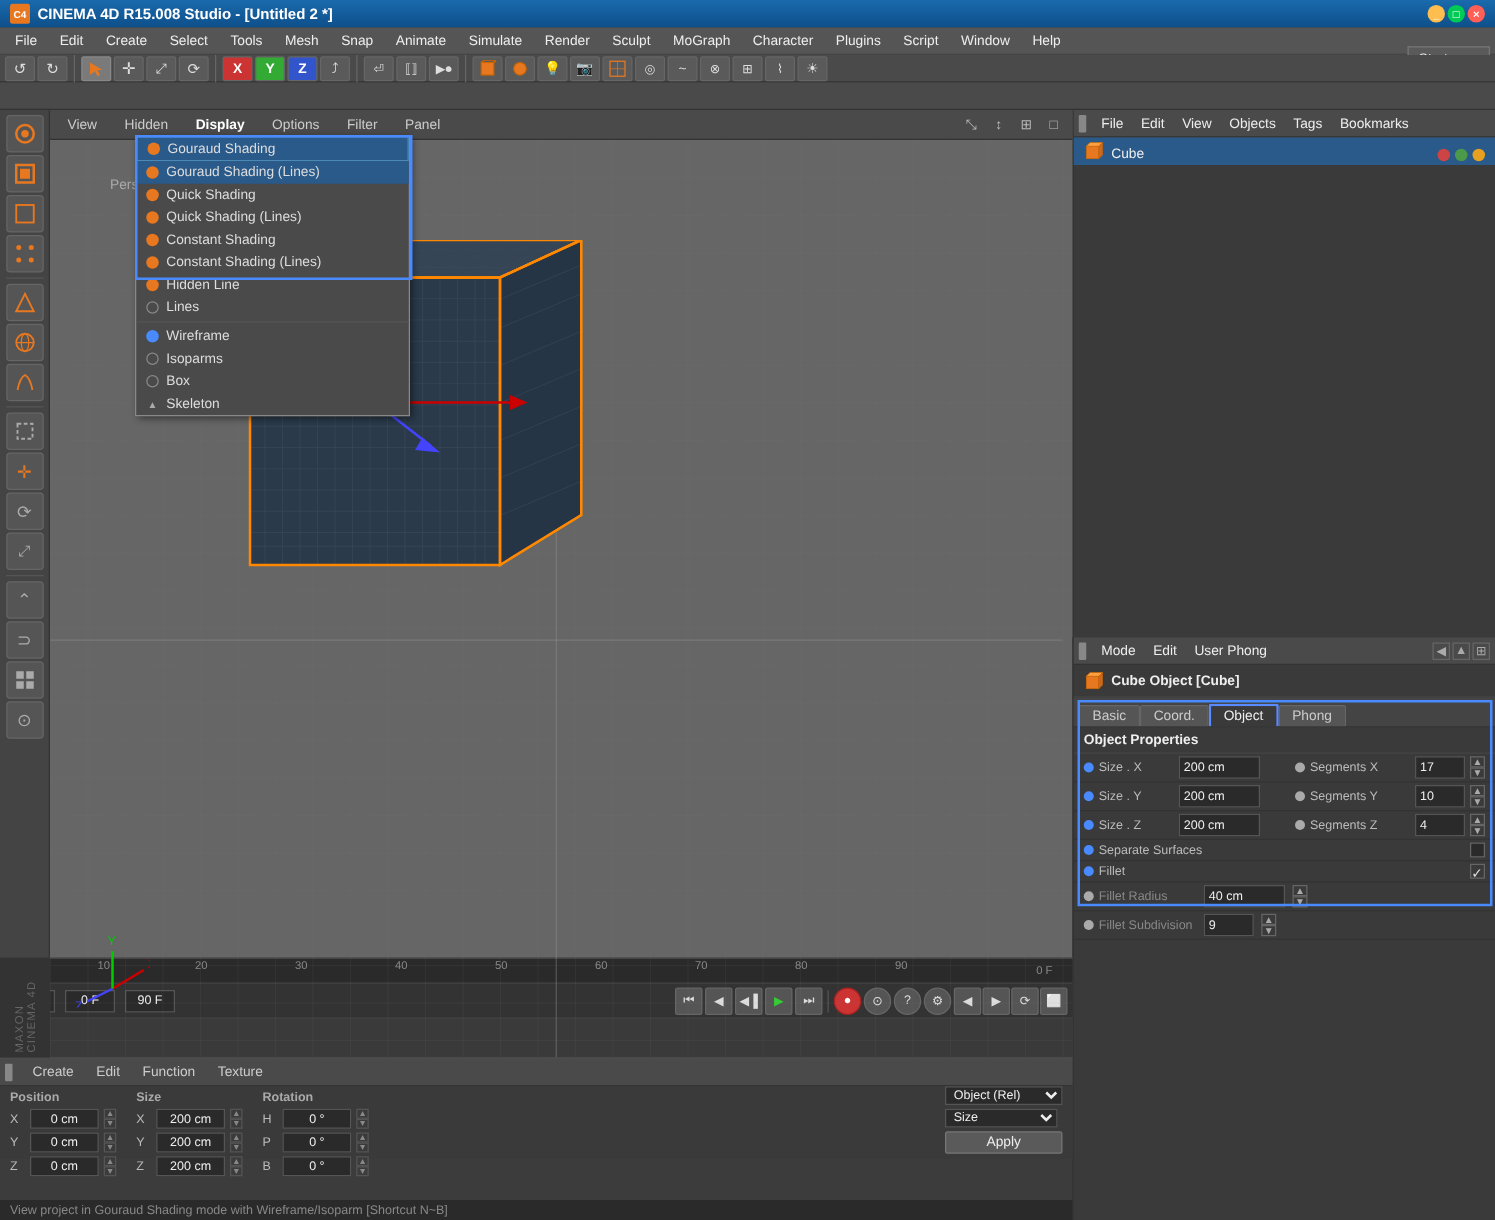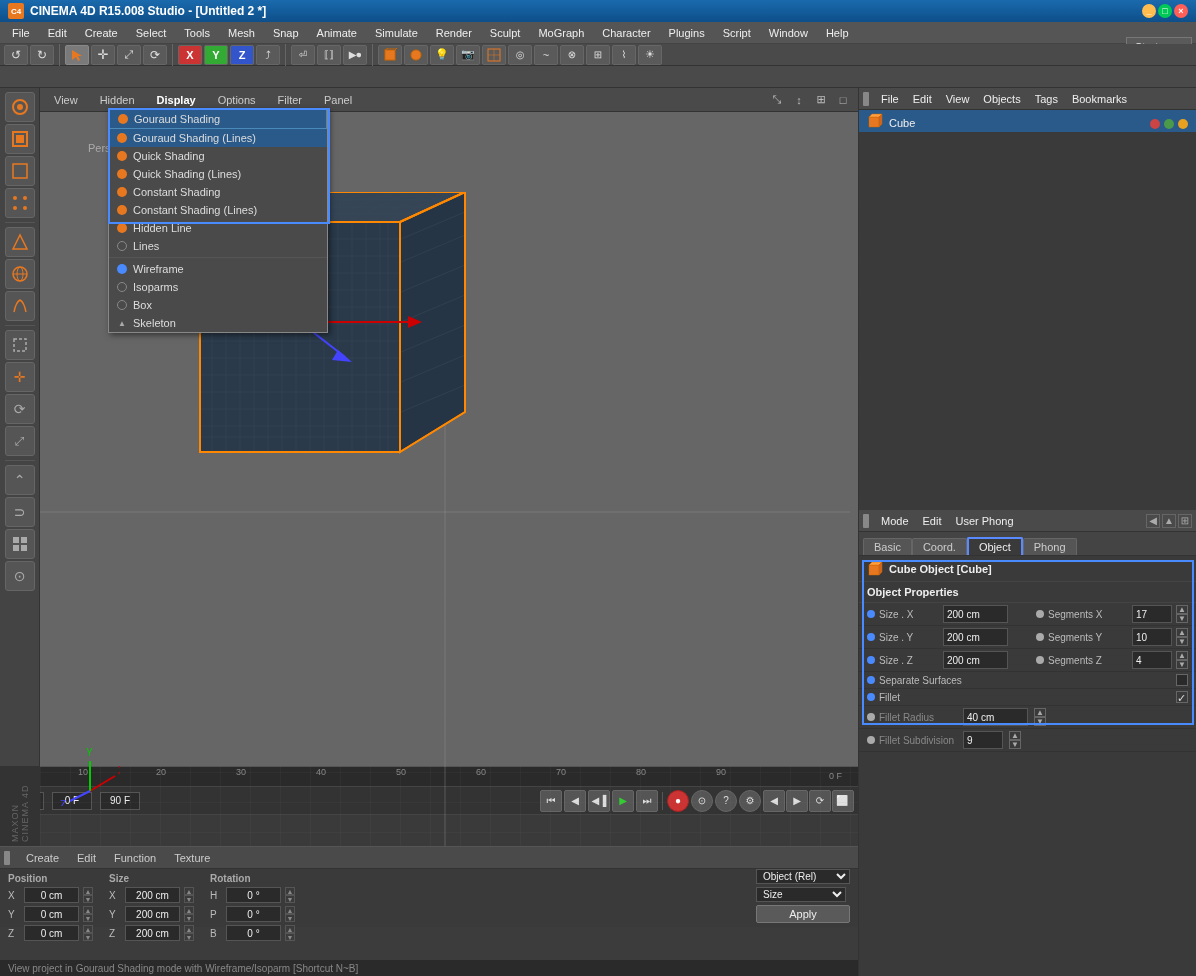--- a/index.html
+++ b/index.html
@@ -933,34 +933,34 @@
     <div class="menu-item" style="padding:1px 6px;font-size:11px;text-align:right;">Mode</div>
     <div class="menu-item" style="padding:1px 6px;font-size:11px;">Edit</div>
     <div class="menu-item" style="padding:1px 6px;font-size:11px;">User Phong</div>
     <div style="margin-left:auto;display:flex;gap:2px;">
       <div style="width:14px;height:14px;border:1px solid #666;display:flex;align-items:center;justify-content:center;cursor:pointer;font-size:10px;color:#aaa;">◀</div>
       <div style="width:14px;height:14px;border:1px solid #666;display:flex;align-items:center;justify-content:center;cursor:pointer;font-size:10px;color:#aaa;">▲</div>
       <div style="width:14px;height:14px;border:1px solid #666;display:flex;align-items:center;justify-content:center;cursor:pointer;font-size:10px;color:#aaa;">⊞</div>
     </div>
   </div>
 
-  <div id="props-tabs">
-    <div class="props-tab">Basic</div>
-    <div class="props-tab">Coord.</div>
-    <div class="props-tab active">Object</div>
-    <div class="props-tab">Phong</div>
-  </div>
-
   <div style="height:26px;background:#3a3a3a;display:flex;align-items:center;padding:0 8px;gap:6px;border-bottom:1px solid #444;">
     <svg width="16" height="16" viewBox="0 0 16 16">
       <rect x="2" y="4" width="10" height="10" fill="#e87820" stroke="#cc6600" stroke-width="0.5"></rect>
       <polygon points="2,4 5,1 15,1 12,4" fill="#ffa040" stroke="#cc6600" stroke-width="0.5"></polygon>
       <polygon points="12,4 15,1 15,11 12,14" fill="#cc6620" stroke="#cc6600" stroke-width="0.5"></polygon>
     </svg>
     <span style="color:#eee;font-size:11px;font-weight:bold;">Cube Object [Cube]</span>
+  </div>
+
+  <div id="props-tabs">
+    <div class="props-tab">Basic</div>
+    <div class="props-tab">Coord.</div>
+    <div class="props-tab active">Object</div>
+    <div class="props-tab">Phong</div>
   </div>
 
   <div id="props-title">Object Properties</div>
 
   <div class="props-row">
     <div class="props-dot-active"></div>
     <span class="props-label">Size . X</span>
     <input class="props-input" value="200 cm" style="width: 65px;">
     <div style="width:30px;"></div>
     <div class="props-dot"></div>

